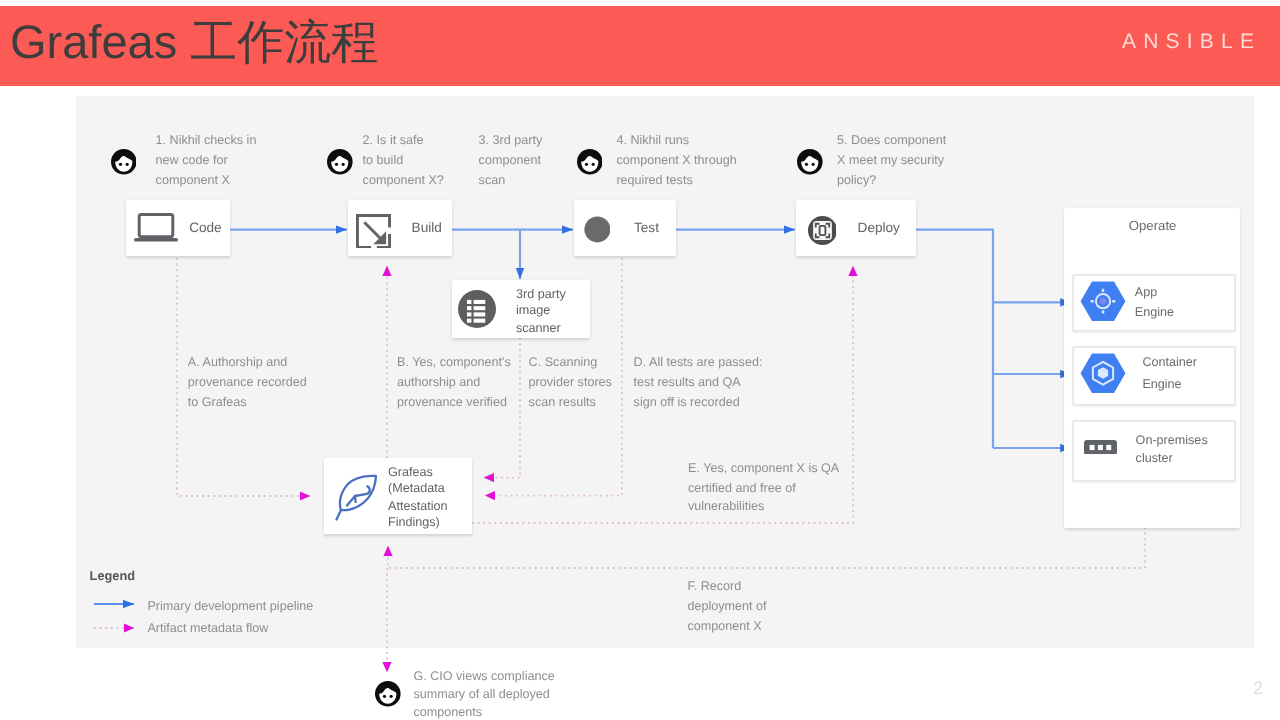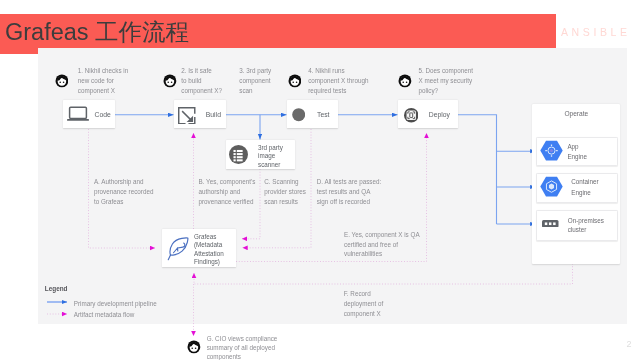--- a/index.html
+++ b/index.html
@@ -1,18 +1,18 @@
 <!DOCTYPE html>
 <html><head>
 <meta charset="utf-8">
 <style>
   html,body{margin:0;padding:0;}
   body{width:640px;height:360px;background:#fff;font-family:"Liberation Sans",sans-serif;overflow:hidden;}
   .slide{position:relative;width:640px;height:360px;background:#fff;}
-  .header{position:absolute;left:0;top:14px;width:556px;height:40px;background:#fb5b54;}
+  .header{position:absolute;left:0;top:3px;width:640px;height:40px;background:#fb5b54;}
   .title{position:absolute;left:5px;top:4px;font-size:23.5px;color:#3d3d3d;line-height:28px;}
   .brand{position:absolute;left:561px;top:11.5px;font-size:10.5px;color:#ffd8d4;letter-spacing:3.6px;}
   .panel{position:absolute;left:38px;top:48px;width:589px;height:276px;background:#f4f4f5;}
   svg.conn{position:absolute;left:0;top:0;width:640px;height:360px;pointer-events:none;}
   .node{position:absolute;background:#fff;border-radius:0.5px;box-shadow:0 0.7px 1.6px rgba(0,0,0,.14);}
   .lbl{font-size:6.8px;color:#5f6368;line-height:8px;}
   .multi{font-size:6.3px;line-height:8.75px;color:#5f6368;}
   .note{position:absolute;font-size:6.3px;line-height:9.75px;color:#8e8e93;}
   .legend-title{position:absolute;font-size:6.4px;font-weight:bold;color:#55555a;}
   .legend-label{position:absolute;font-size:6.3px;line-height:9px;color:#8e8e93;}

